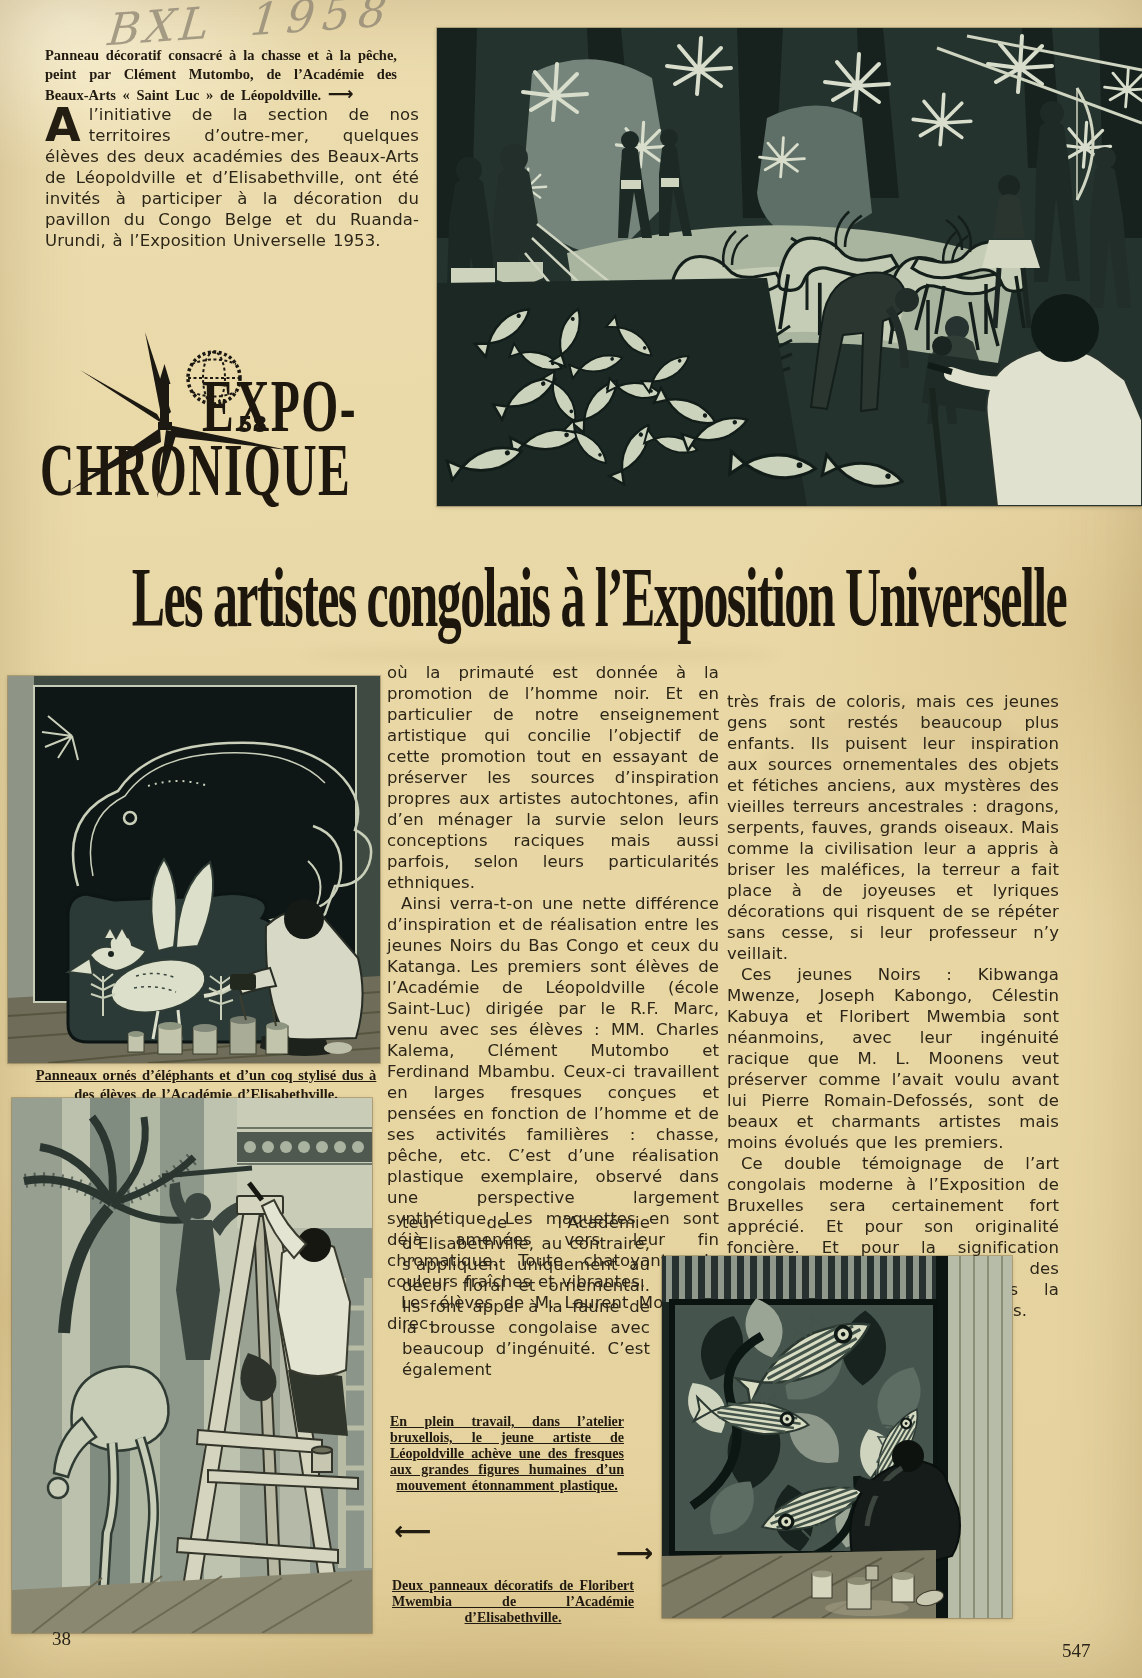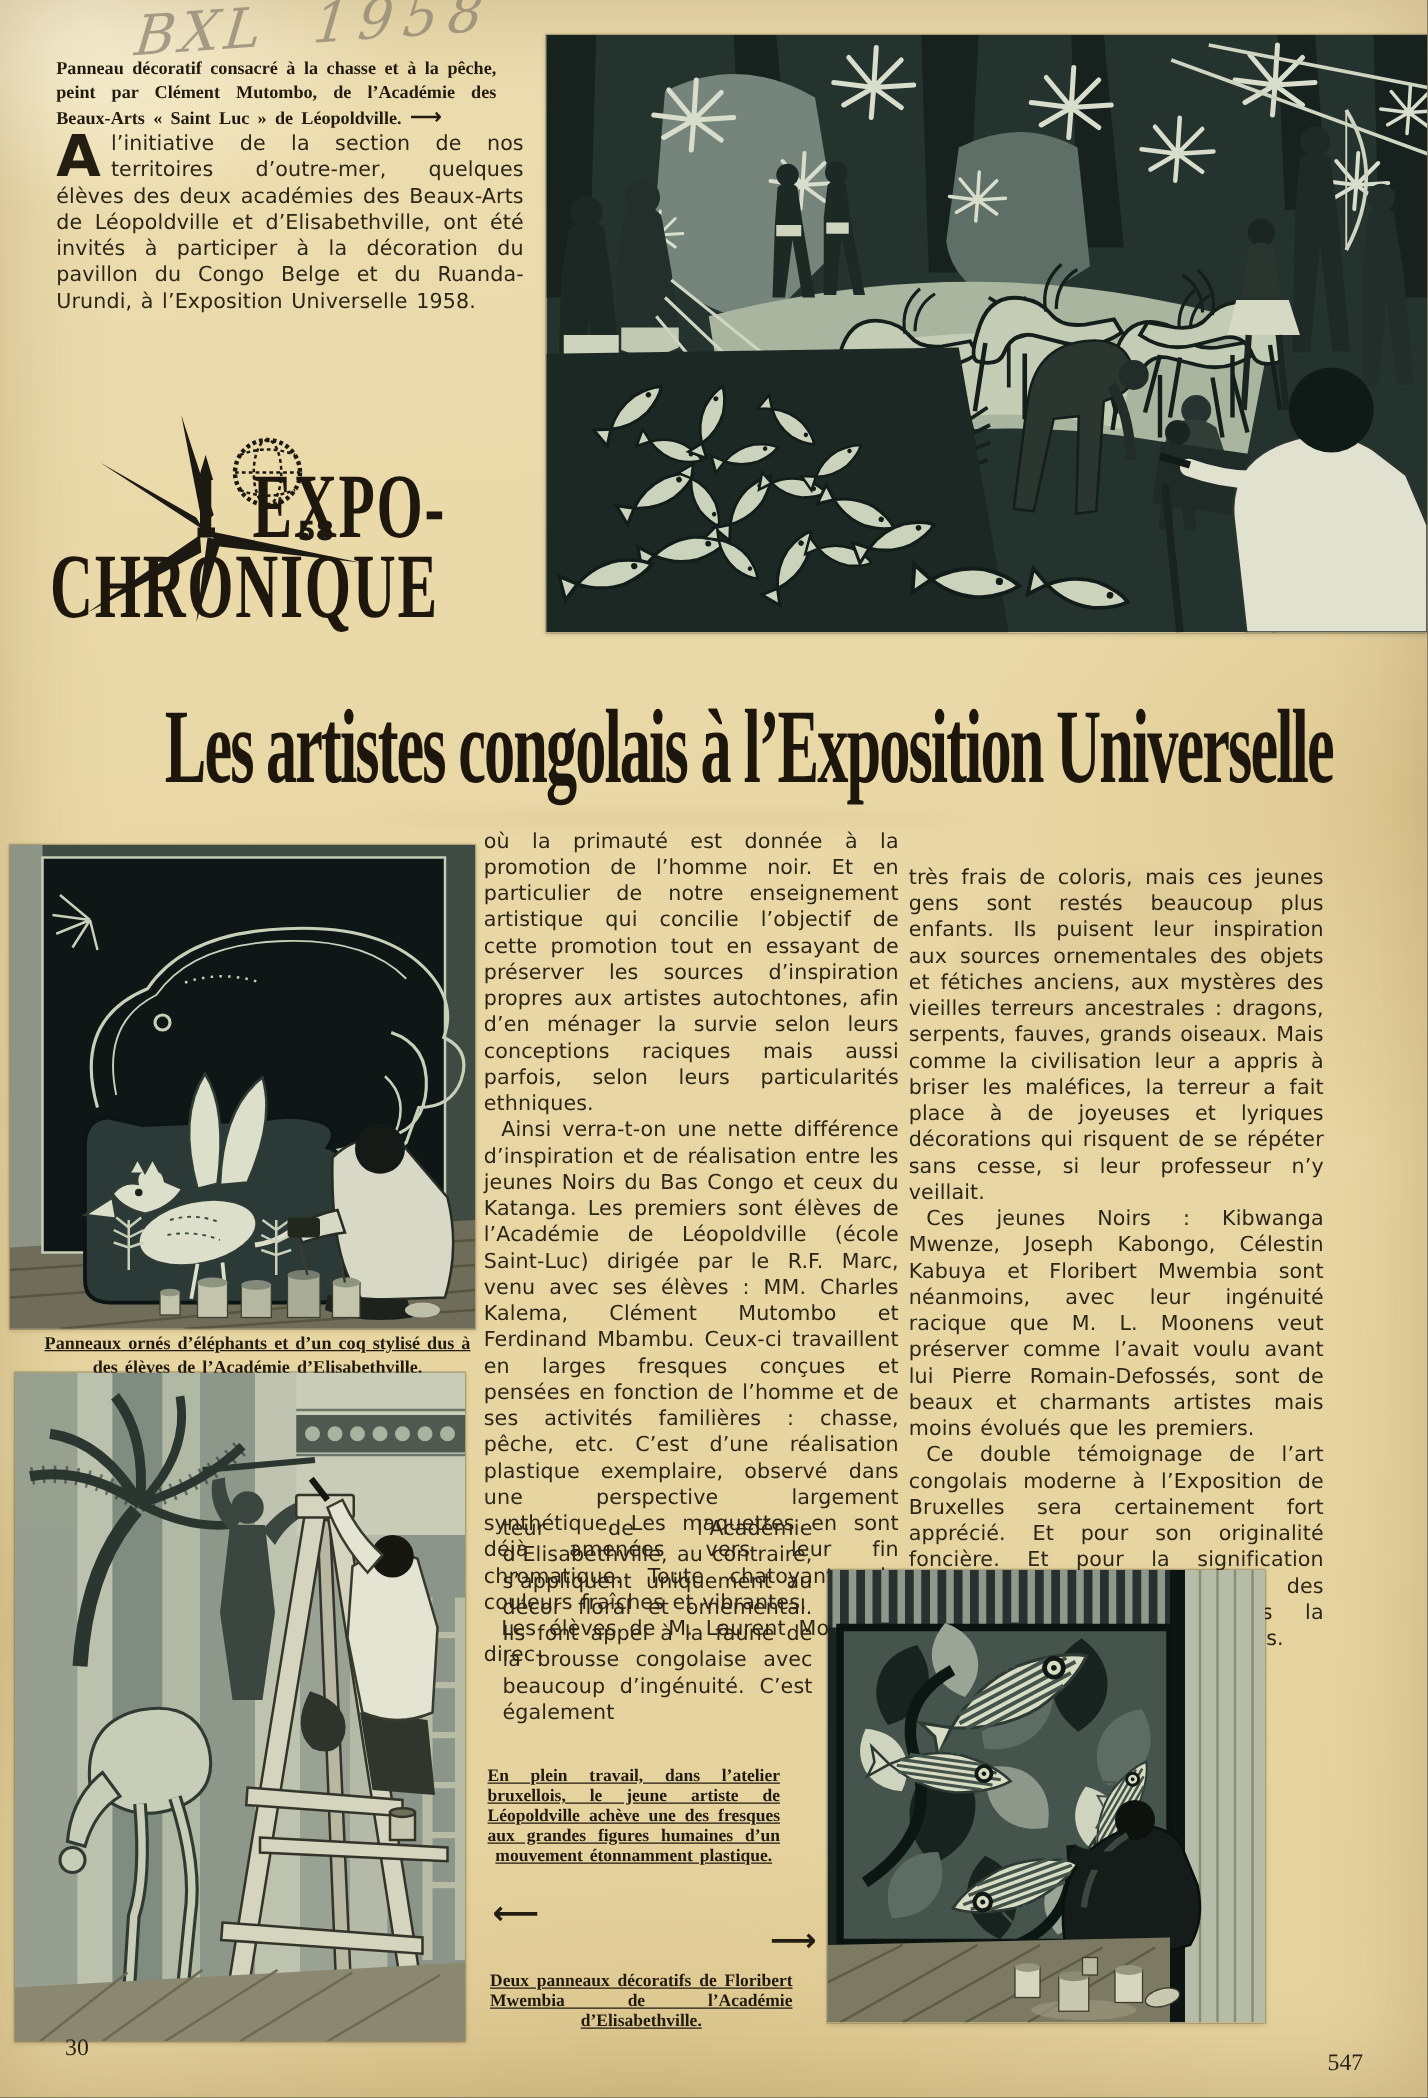--- a/index.html
+++ b/index.html
@@ -52,21 +52,21 @@
   <div class="abs handwriting" style="left:108px;top:-6px;">
     <span class="hw1">BXL</span><span class="hw2">1958</span>
   </div>
 
   <div class="abs caption caption-top" style="left:45px;top:46px;width:352px;">
     <span>Panneau décoratif consacré à la chasse et à la pêche, peint par Clément Mutombo, de l’Académie des Beaux-Arts « Saint Luc » de Léopoldville.</span>
     <span class="arr">⟶</span>
   </div>
 
   <div class="abs copy" style="left:45px;top:104px;width:374px;">
-    <p class="noindent"><span class="dropcap">A</span><span>l’initiative de la section de nos territoires d’outre-mer, quelques élèves des deux académies des Beaux-Arts de Léopoldville et d’Elisabethville, ont été invités à participer à la décoration du pavillon du Congo Belge et du Ruanda-Urundi, à l’Exposition Universelle 1958.</span></p>
+    <p class="noindent"><span class="dropcap">A</span><span>l’initiative de la section de nos territoires d’outre-mer, quelques élèves des deux académies des Beaux-Arts de Léopoldville et d’Elisabethville, ont été invités à participer à la décoration du pavillon du Congo Belge et du Ruanda-Urundi, à l’Exposition Universelle 1953.</span></p>
   </div>
 
   <div class="abs" style="left:62px;top:328px;width:262px;height:178px;">
     <svg viewBox="0 0 262 178">
       <g fill="#1c1812">
         <path d="M100,92 L83,4 L109,84 Z"></path>
         <path d="M101,96 L18,42 L95,86 Z"></path>
         <path d="M98,100 L8,162 L99,114 Z"></path>
         <path d="M104,102 L95,170 L115,104 Z"></path>
         <path d="M106,97 L226,122 L112,109 Z"></path>
@@ -469,16 +469,16 @@
         <rect x="185" y="325" width="24" height="28" fill="#c9c8b1" stroke="#3a392b"></rect>
           <ellipse cx="197" cy="325" rx="12" ry="4" fill="#8b8a72"></ellipse>
         <rect x="230" y="320" width="22" height="26" fill="#d6d5bd" stroke="#3a392b"></rect>
           <ellipse cx="241" cy="320" rx="11" ry="4" fill="#97967e"></ellipse>
         <rect x="204" y="310" width="12" height="14" fill="#b9b8a0" stroke="#3a392b"></rect>
         <ellipse cx="268" cy="342" rx="14" ry="7" fill="#c9c8b1" stroke="#3a392b" transform="rotate(-15 268 342)"></ellipse>
       </g>
     </svg>
   </div>
 
-  <div class="abs pageno" style="left:52px;top:1628px;">30</div>
+  <div class="abs pageno" style="left:52px;top:1628px;">38</div>
   <div class="abs pageno" style="left:1062px;top:1624px;margin-top:16px;">547</div>
 
 </div>
 
 </body></html>

